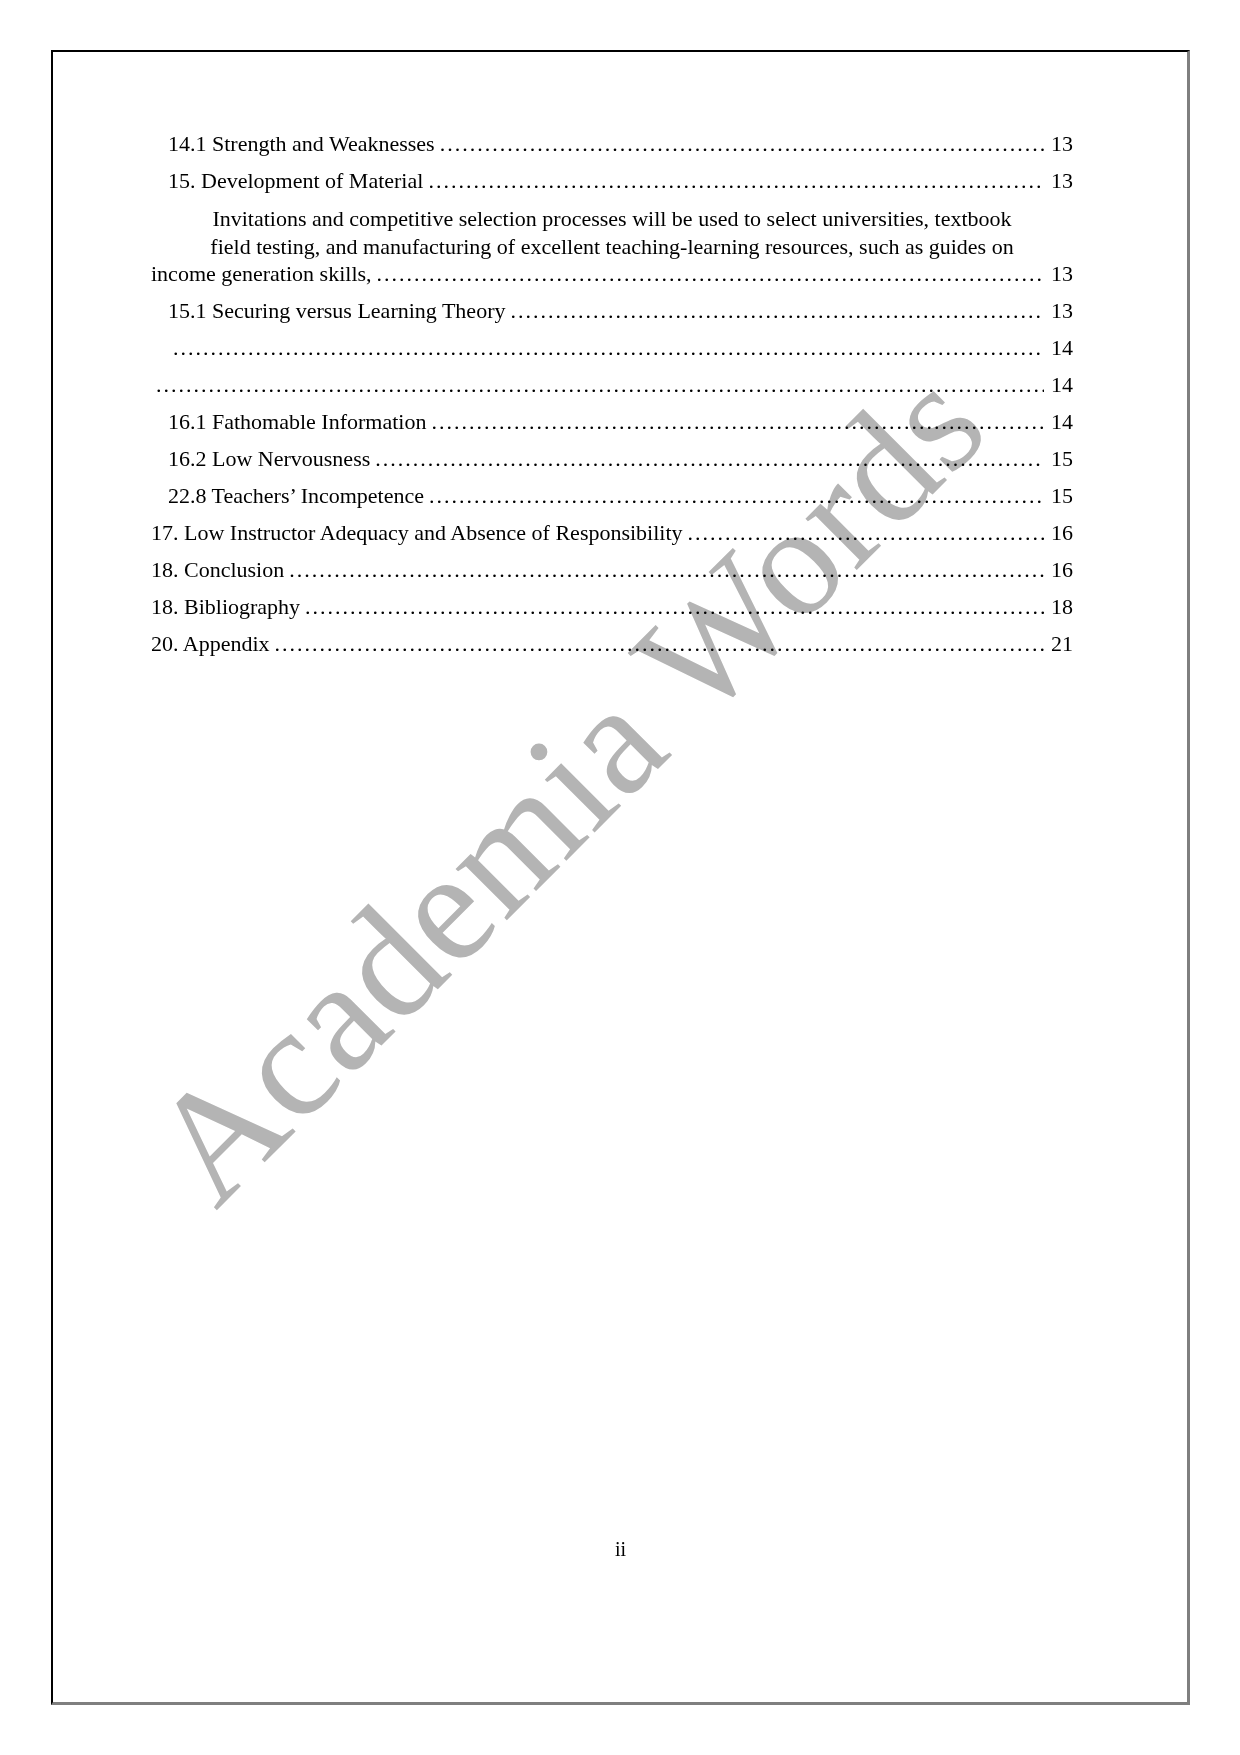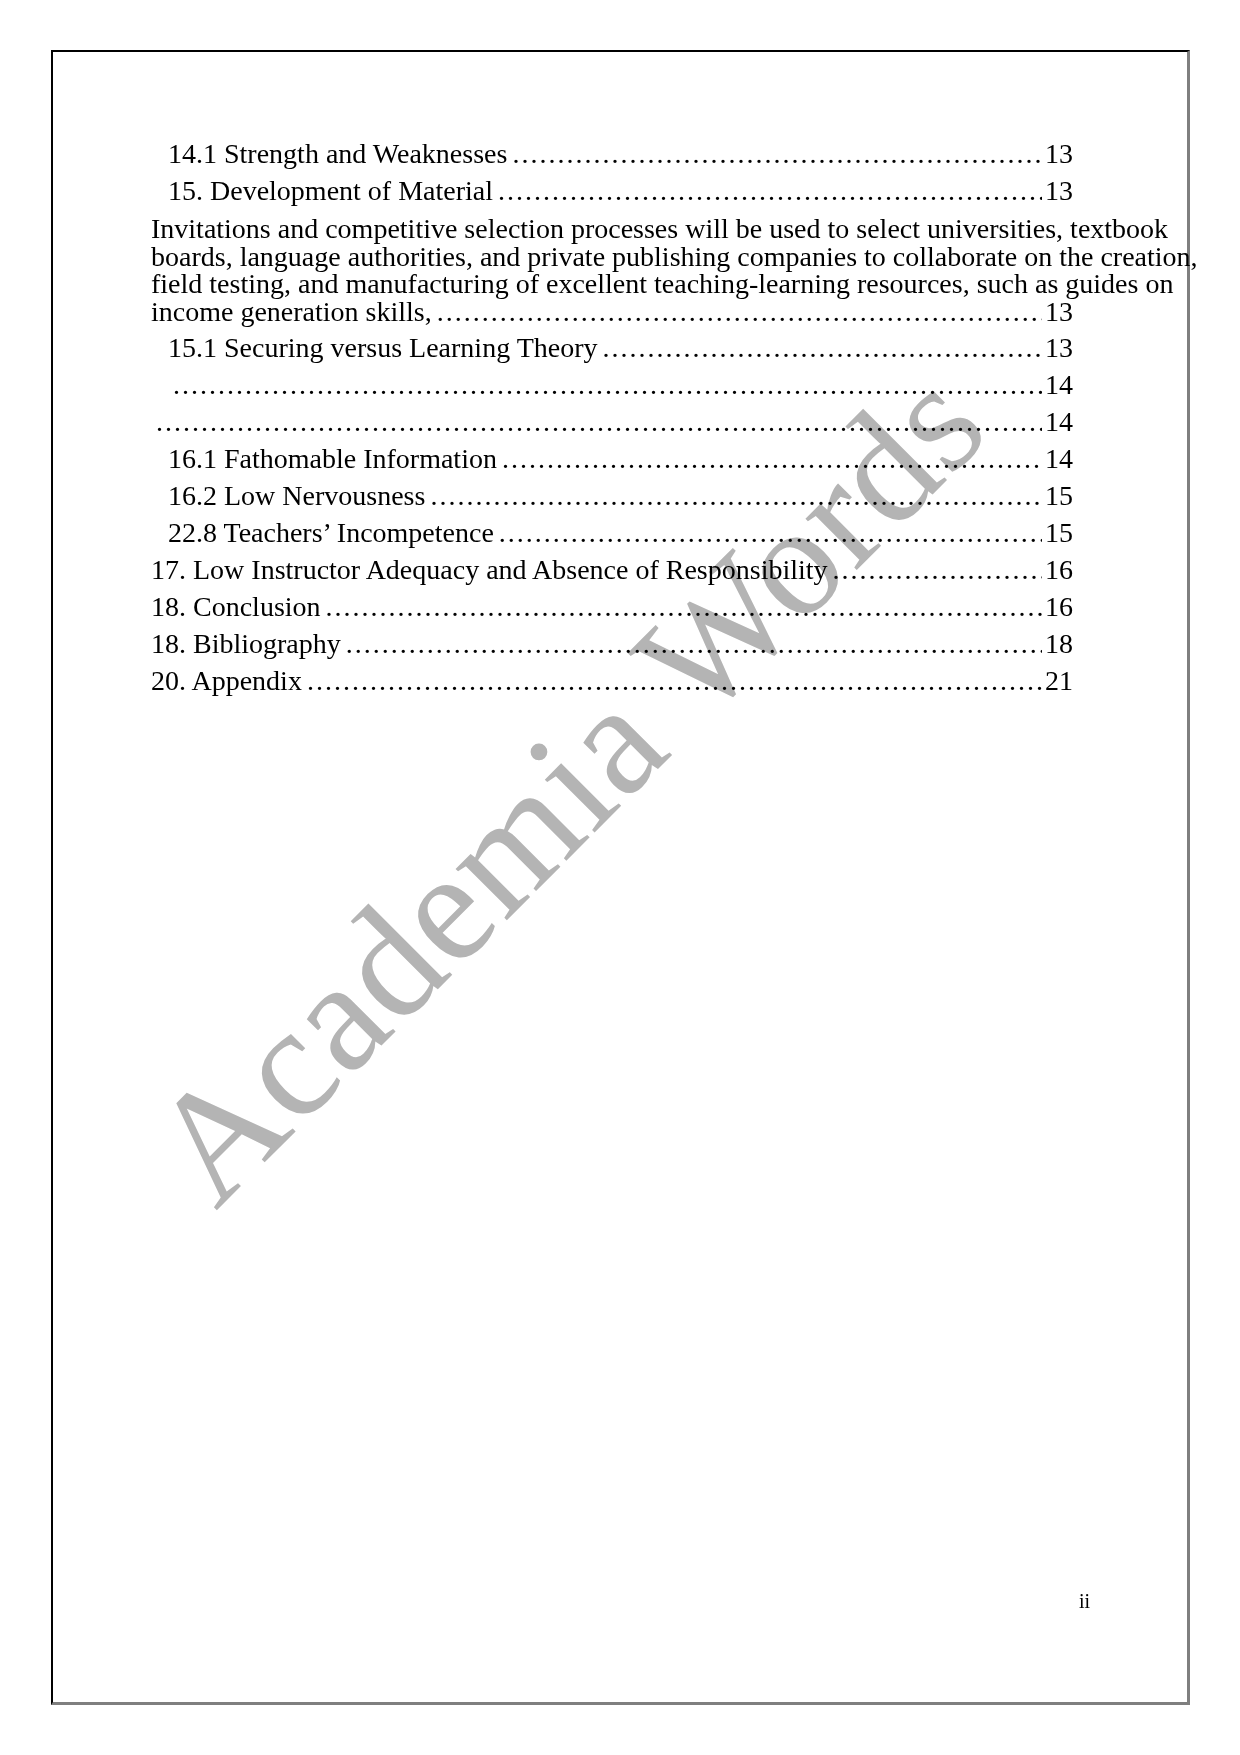--- a/index.html
+++ b/index.html
@@ -35,24 +35,24 @@
     transform: translate(-50%, -50%) rotate(-45deg);
     font-size: 158px;
     color: #b4b4b4;
     white-space: nowrap;
     z-index: 0;
     letter-spacing: 1px;
   }
   .toc {
     position: absolute;
     left: 151px;
-    top: 140px;
+    top: 130px;
     width: 922px;
     z-index: 2;
-    font-size: 28px;
+    font-size: 22px;
   }
   .toc-row {
     display: flex;
     align-items: baseline;
     height: 28px;
     line-height: 28px;
     margin-bottom: 9px;
     white-space: nowrap;
   }
   .toc-row.indent { padding-left: 17px; }
@@ -79,23 +79,23 @@
   .toc-paragraph .para-line { white-space: nowrap; text-align: center; }
   .para-lastline {
     display: flex;
     align-items: baseline;
     white-space: nowrap;
     font-family: Liberation Serif, serif;
   }
   .footer-pagenum {
     position: absolute;
     left: 151px;
-    top: 1590px;
+    top: 1538px;
     width: 939px;
-    text-align: right;
+    text-align: center;
     font-size: 20px;
     z-index: 2;
   }
 </style>
 </head>
 <body>
 
 <div class="page">
   <div class="watermark">Academia Words</div>
 
@@ -111,21 +111,20 @@
 
   <div class="toc-row indent">
     <span class="toc-label">15. Development of Material</span>
     <span class="dots"></span>
     <span class="toc-page">13</span>
   </div>
 
   <div class="toc-paragraph">
     <div>
           <div class="para-line">Invitations and competitive selection processes will be used to select universities, textbook</div>
-          <div class="para-line">boards, language authorities, and private publishing companies to collaborate on the creation,</div>
           <div class="para-line">field testing, and manufacturing of excellent teaching-learning resources, such as guides on</div>
         </div>
     <div class="para-lastline">
       <span class="toc-label">income generation skills,</span>
       <span class="dots"></span>
       <span class="toc-page">13</span>
     </div>
   </div>
 
   <div class="toc-row indent">

